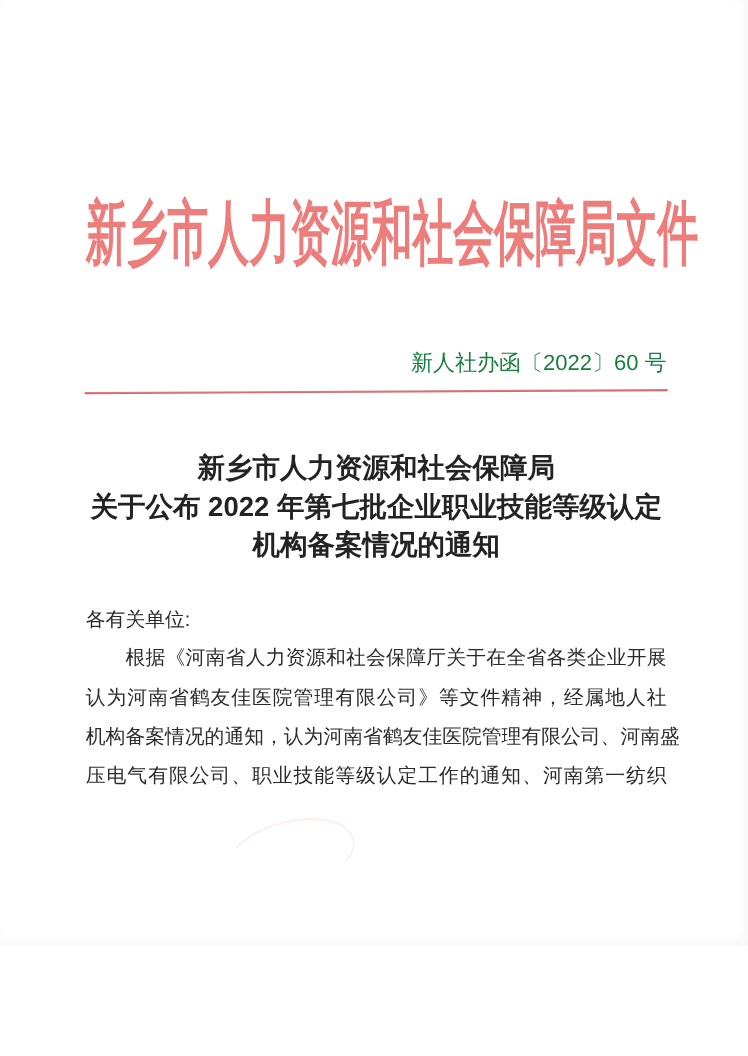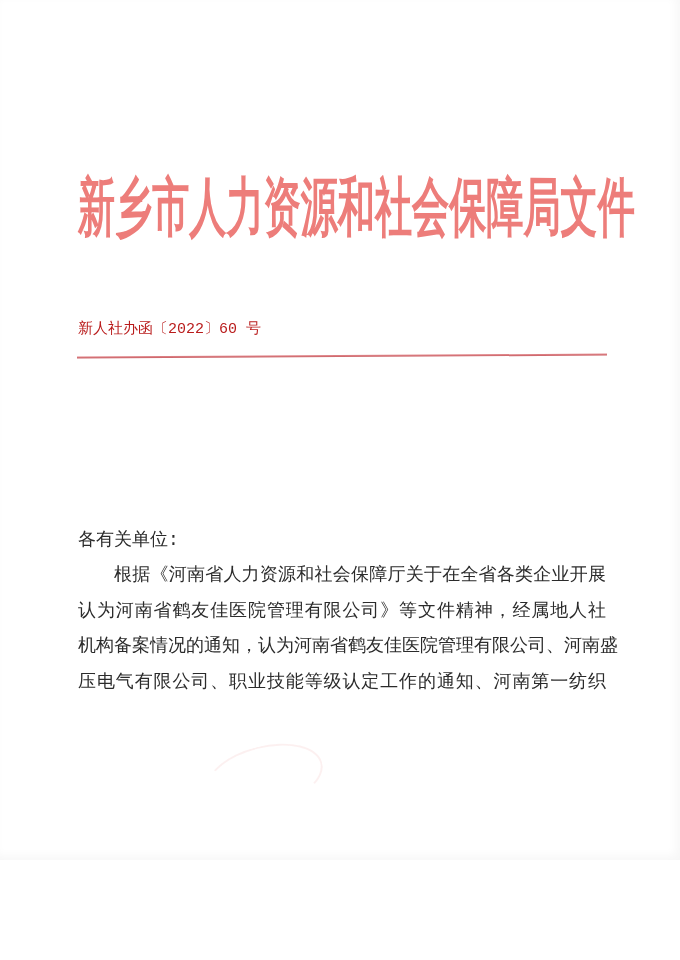--- a/index.html
+++ b/index.html
@@ -2,21 +2,21 @@
 <html><head>
 <meta charset="utf-8">
 <style>
   html, body { margin: 0; padding: 0; background: #ffffff; }
   .page {
     position: relative;
     width: 680px;
     height: 860px;
     background: #ffffff;
     overflow: hidden;
-    font-family: Liberation Mono, monospace;
+    font-family: Liberation Sans, sans-serif;
     box-shadow: inset -4px -4px 10px rgba(0,0,0,0.035);
   }
 
   
   .banner-wrap {
     position: absolute;
     left: 78px;
     top: 174px;
     width: 528px;
     height: 80px;
@@ -35,24 +35,24 @@
     text-align-last: justify;
     letter-spacing: 0;
   }
 
   
   .doc-number {
     position: absolute;
     left: 78px;
     top: 318px;
     width: 528px;
-    text-align: left;
-    font-size: 15px;
+    text-align: right;
+    font-size: 20px;
     line-height: 24px;
-    color: #b91c1c;
+    color: #15803d;
   }
 
   
   .red-rule {
     position: absolute;
     left: 77px;
     top: 355px;
     width: 530px;
     height: 2px;
     background: linear-gradient(to bottom, #e2898d, #c96065);
@@ -69,21 +69,21 @@
     font-weight: bold;
     font-size: 25px;
     line-height: 35px;
     color: #232323;
   }
 
   
   .body-block {
     position: absolute;
     left: 78px;
-    top: 523px;
+    top: 546px;
     width: 528px;
     font-size: 18px;
     line-height: 35.4px;
     color: #2b2b2b;
   }
   .salutation { text-align: left; }
   .body-line {
     text-align: justify;
     text-align-last: justify;
     white-space: nowrap;
@@ -124,20 +124,25 @@
 <div class="page">
 
   <div class="banner-wrap">
     <div class="banner-text">新乡市人力资源和社会保障局文件</div>
   </div>
 
   <div class="doc-number">新人社办函〔2022〕60 号</div>
 
   <div class="red-rule"></div>
 
+  <div class="doc-title">
+    <div>新乡市人力资源和社会保障局</div>
+    <div>关于公布 2022 年第七批企业职业技能等级认定</div>
+    <div>机构备案情况的通知</div>
+  </div>
 
   <div class="body-block">
     <div class="salutation">各有关单位:</div>
     <div class="body-line indent">根据《河南省人力资源和社会保障厅关于在全省各类企业开展</div>
     <div class="body-line">认为河南省鹤友佳医院管理有限公司》等文件精神，经属地人社</div>
     <div class="body-line">机构备案情况的通知，认为河南省鹤友佳医院管理有限公司、河南盛</div>
     <div class="body-line">压电气有限公司、职业技能等级认定工作的通知、河南第一纺织</div>
   </div>
 
   <div class="artifact"></div>

